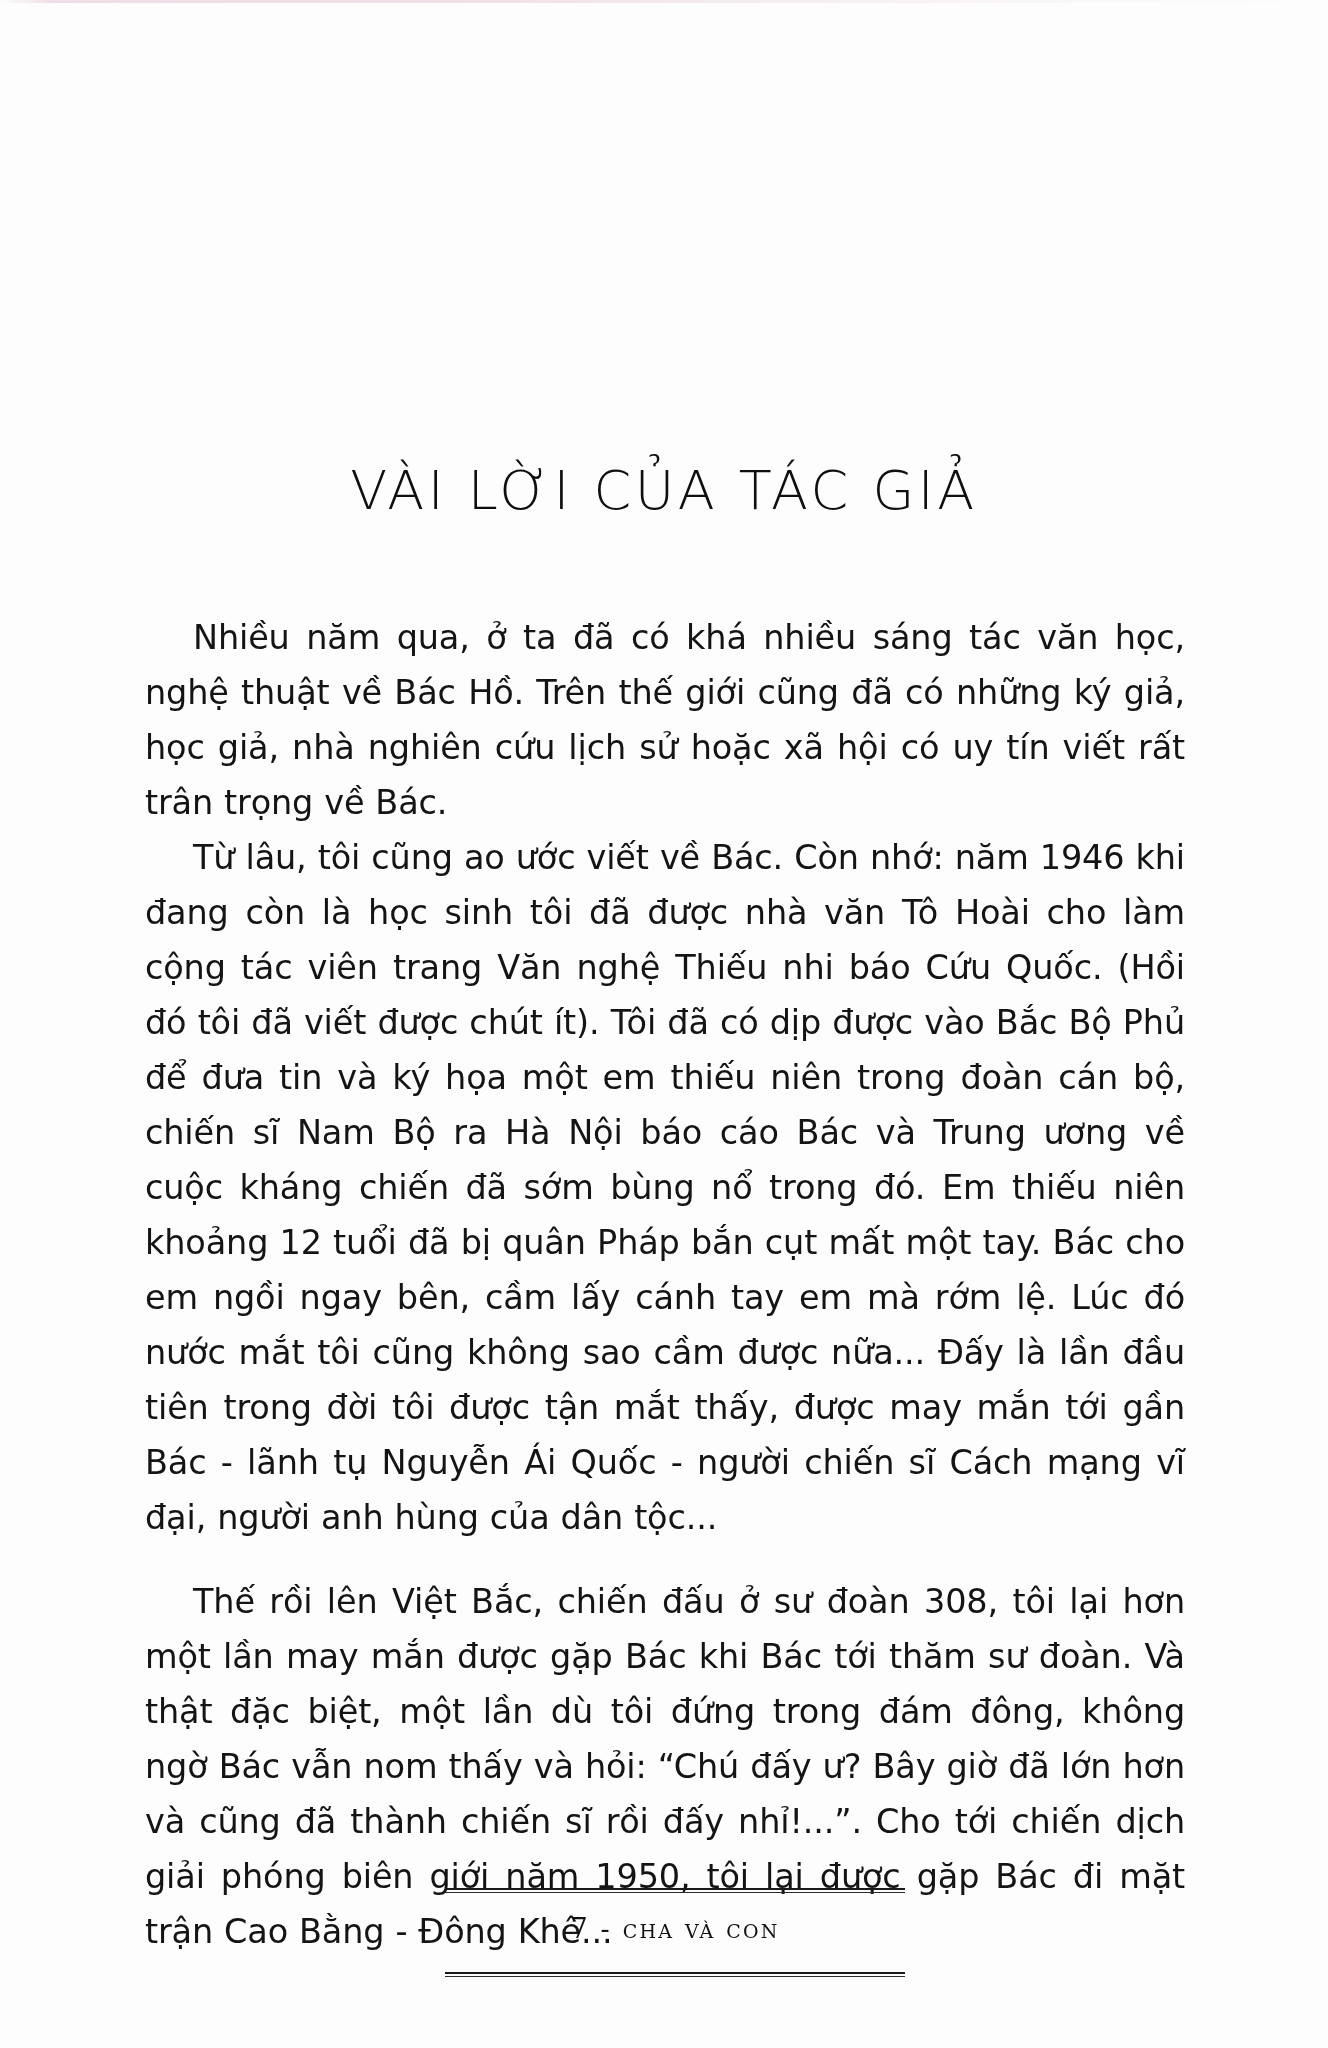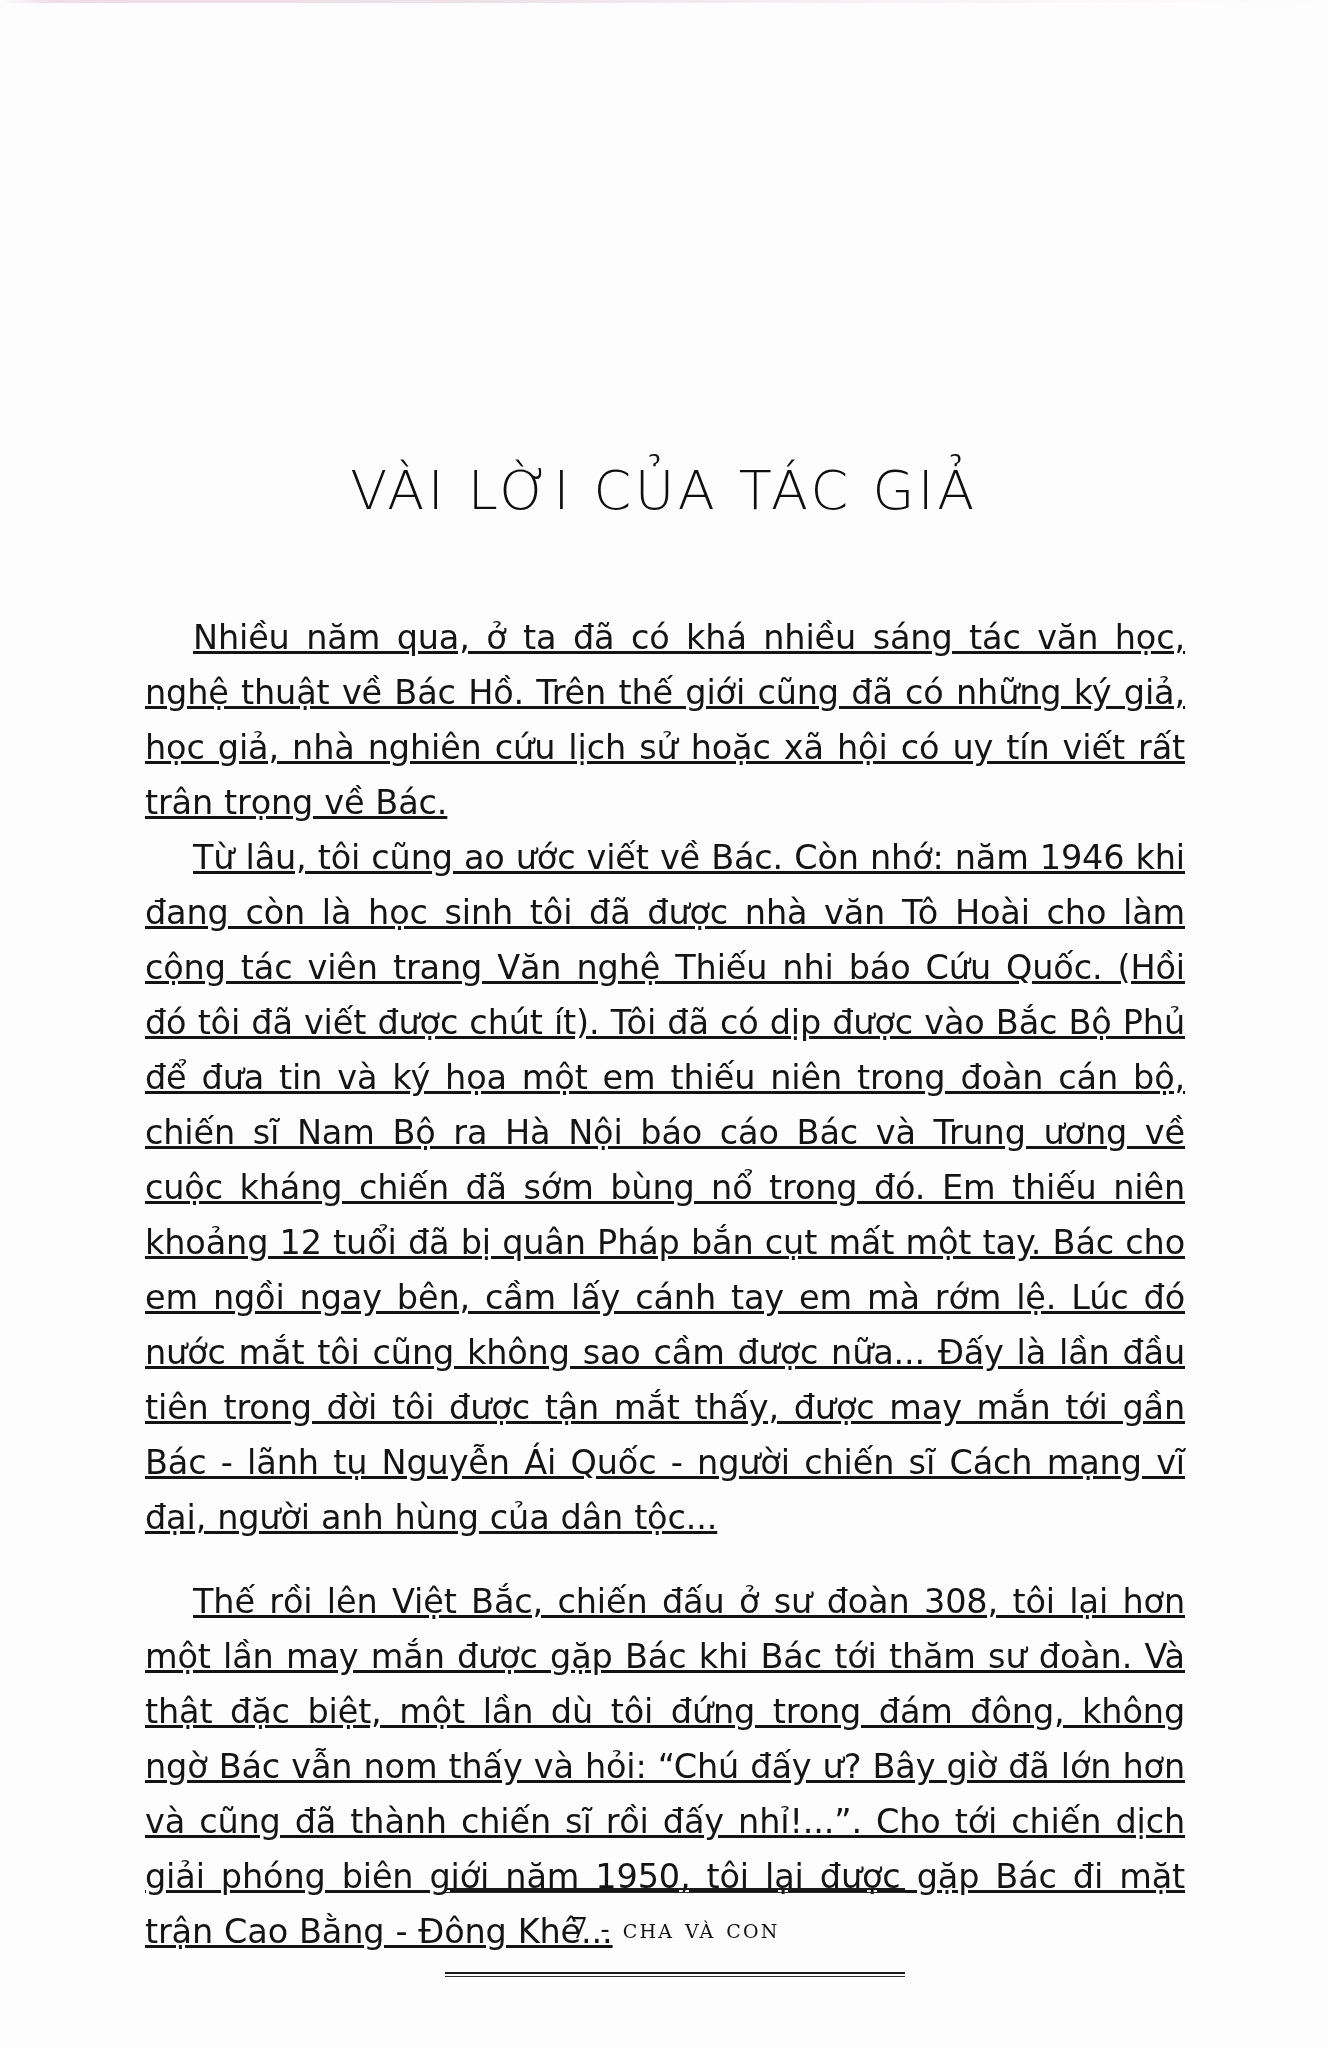--- a/index.html
+++ b/index.html
@@ -68,21 +68,20 @@
     text-indent: 48px;
     text-align: justify;
     text-justify: inter-word;
     font-family: "DejaVu Sans", sans-serif;
     font-weight: 400;
     font-size: 33.5px;
     line-height: 55px;
     letter-spacing: -0.15px;
     color: #141414;
     word-spacing: 0.5px;
-    text-decoration: underline;
   }
   .para:last-child {
     text-align-last: left;
     margin-top: 29px;
   }
 
   
   .page-footer {
     position: absolute;
     top: 1888px;

